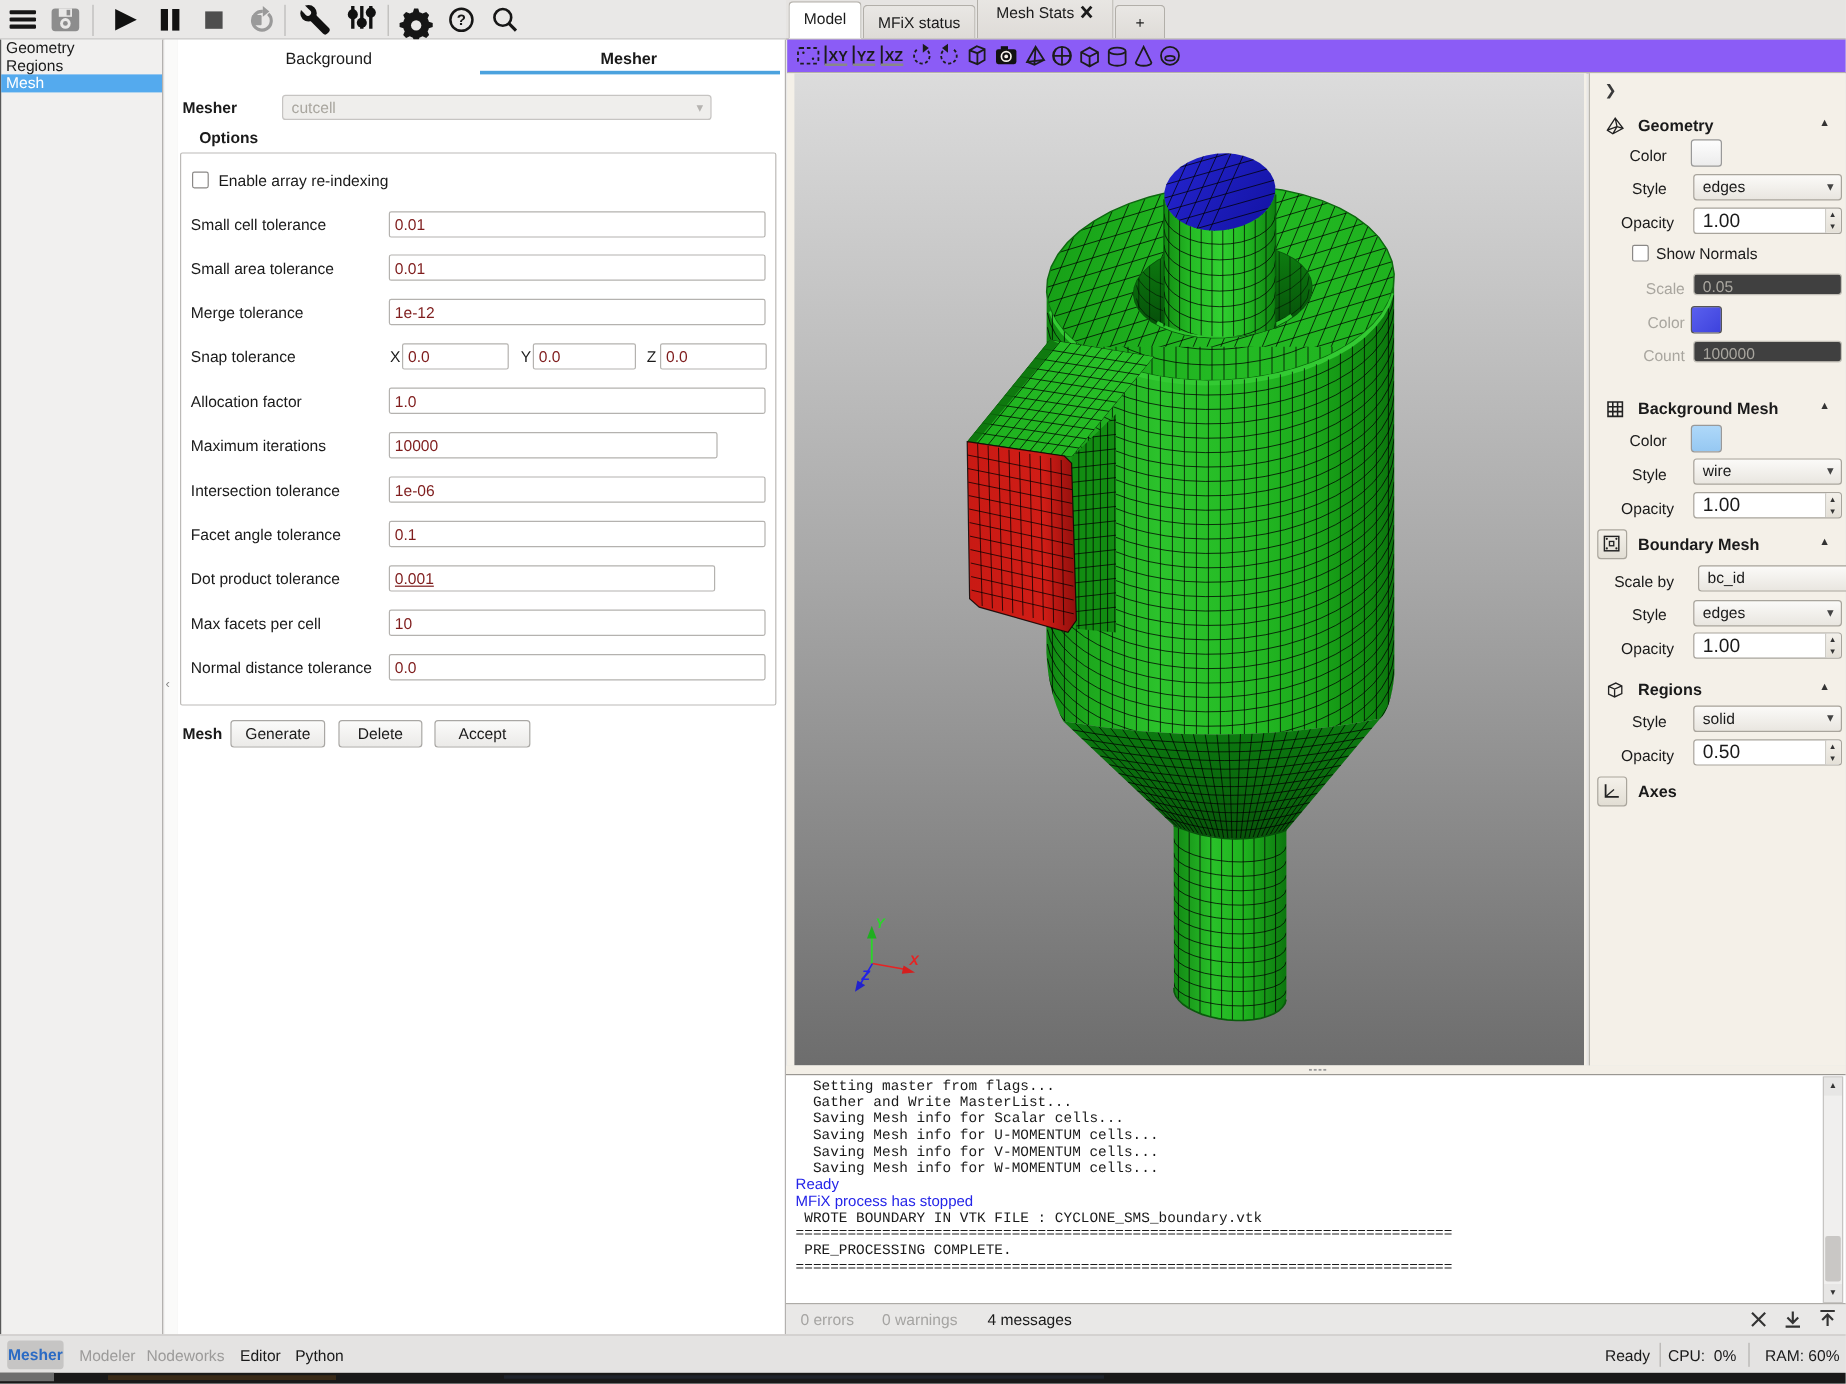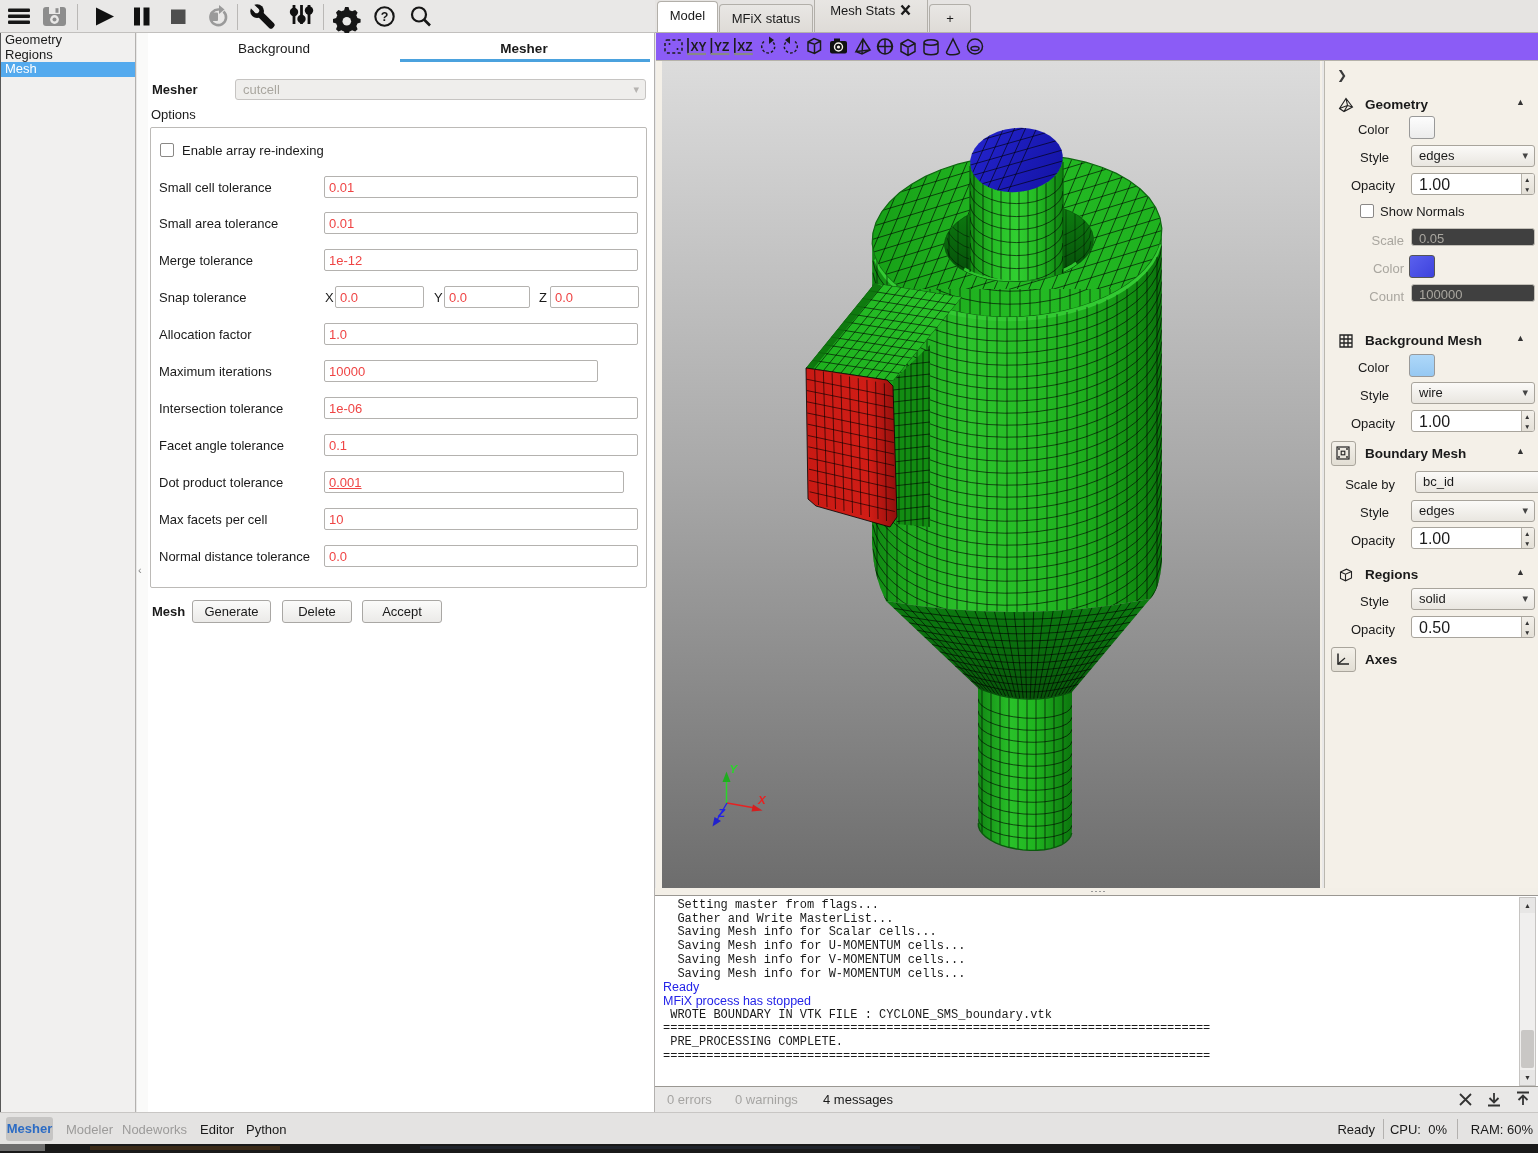--- a/index.html
+++ b/index.html
@@ -9,21 +9,21 @@
   border-radius:4px 4px 0 0; background:linear-gradient(#e9e7e4,#dedbd7); color:#1a1a1a; padding-top:6px; }
 .tab.active { background:#fff; }
 #leftnav { position:absolute; left:0; top:33px; width:136px; height:1079px; background:#f1f0ef;
   border-left:1px solid #585858; border-right:1px solid #b3b1af; }
 .nav { height:14.6px; line-height:14.6px; padding-left:4px; font-size:13px; }
 .nav.sel { background:#54aaee; color:#fff; }
 #form { position:absolute; left:148px; top:33px; width:507px; height:1079px; background:#fff; border-right:1px solid #b3b1af; }
 .tabt { position:absolute; top:8px; text-align:center; font-size:13.5px; }
 .flab { position:absolute; font-size:13px; white-space:nowrap; }
 .fin { position:absolute; height:22px; border:1px solid #b4b2af; border-radius:2px; font-family:"Liberation Sans",sans-serif;
-  font-size:13px; padding-left:4px; color:#ef4444; background:#fff; }
+  font-size:13px; padding-left:4px; color:#7f1d1d; background:#fff; }
 .btn { position:absolute; height:23px; border:1px solid #a9a7a4; border-radius:3px; font-family:"Liberation Sans",sans-serif;
   font-size:13px; background:linear-gradient(#fbfbfa,#ebeae8); color:#1a1a1a; }
 .cb { position:absolute; width:14px; height:14px; border:1px solid #8a8886; border-radius:2px; background:#fff; }
 #vtool { position:absolute; left:656px; top:33px; width:882px; height:28px; background:#8b5cf6; border-bottom:1px solid #b5b2aa; }
 #viewport { position:absolute; left:656px; top:61px; width:666px; height:827px; background:#f4f0e8; }
 #sidebar { position:absolute; left:1324px; top:61px; width:214px; height:827px; background:#f4f0e8; border-left:1px solid #bab7af; font-size:13px; }
 .shead { position:absolute; left:5px; width:204px; height:24px; }
 .shead b { position:absolute; left:35px; top:3px; font-size:13.5px; }
 .hic { position:absolute; left:8px; top:3px; }
 .hicf { position:absolute; left:1px; top:-2px; width:25px; height:25px; border:1px solid #a9a59c; border-radius:3px;
@@ -116,22 +116,22 @@
   <div class="nav">Regions</div>
   <div class="nav sel">Mesh</div>
 </div>
 <div style="position:absolute;left:137px;top:33px;width:11px;height:1079px;background:#fafaf9"></div>
 <div style="position:absolute;left:138px;top:564px;color:#888;font-size:11px">‹</div>
 <div id="form">
     <div class="tabt" style="left:0px;width:252px">Background</div>
     <div class="tabt" style="left:252px;width:248px;font-weight:bold">Mesher</div>
     <div style="position:absolute;left:252px;top:26px;width:250px;height:3px;background:#4ba2de"></div>
     <div class="flab" style="left:4px;top:49px;font-weight:bold">Mesher</div>
-    <div class="dis" style="left:87px;top:46px;width:411px;height:21px;border-radius:3px;background:#efeeec;border-color:#c6c4c2">cutcell<span class="dda" style="color:#b5b3b0">▾</span></div>
-    <div class="flab" style="left:3px;top:74px;font-weight:normal">Options</div>
+    <div class="dis" style="left:87px;top:46px;width:358px;height:21px;border-radius:3px;background:#efeeec;border-color:#c6c4c2">cutcell<span class="dda" style="color:#b5b3b0">▾</span></div>
+    <div class="flab" style="left:18px;top:74px;font-weight:bold">Options</div>
     <div style="position:absolute;left:2px;top:94px;width:497px;height:461px;border:1px solid #bcbab7;border-radius:2px"></div>
     <div class="cb" style="left:12px;top:110px"></div>
     <div class="flab" style="left:34px;top:110px">Enable array re-indexing</div>
     <div class="flab" style="left:11px;top:147px">Small cell tolerance</div>
     <input class="fin" style="left: 176px; top: 143px; width: 314px;" value="0.01">
     <div class="flab" style="left:11px;top:183px">Small area tolerance</div>
     <input class="fin" style="left: 176px; top: 179px; width: 314px;" value="0.01">
     <div class="flab" style="left:11px;top:220px">Merge tolerance</div>
     <input class="fin" style="left: 176px; top: 216px; width: 314px;" value="1e-12">
     <div class="flab" style="left:11px;top:257px">Snap tolerance</div>
@@ -143,21 +143,21 @@
     <input class="fin" style="left: 402px; top: 253px; width: 89px;" value="0.0">
     <div class="flab" style="left:11px;top:294px">Allocation factor</div>
     <input class="fin" style="left: 176px; top: 290px; width: 314px;" value="1.0">
     <div class="flab" style="left:11px;top:331px">Maximum iterations</div>
     <input class="fin" style="left: 176px; top: 327px; width: 274px;" value="10000">
     <div class="flab" style="left:11px;top:368px">Intersection tolerance</div>
     <input class="fin" style="left: 176px; top: 364px; width: 314px;" value="1e-06">
     <div class="flab" style="left:11px;top:405px">Facet angle tolerance</div>
     <input class="fin" style="left: 176px; top: 401px; width: 314px;" value="0.1">
     <div class="flab" style="left:11px;top:442px">Dot product tolerance</div>
-    <input class="fin" style="left: 176px; top: 438px; width: 300px; text-decoration: underline;" value="0.001">
+    <input class="fin" style="left: 176px; top: 438px; width: 272px; text-decoration: underline;" value="0.001">
     <div class="flab" style="left:11px;top:479px">Max facets per cell</div>
     <input class="fin" style="left: 176px; top: 475px; width: 314px;" value="10">
     <div class="flab" style="left:11px;top:516px">Normal distance tolerance</div>
     <input class="fin" style="left: 176px; top: 512px; width: 314px;" value="0.0">
     <div class="flab" style="left:4px;top:571px;font-weight:bold">Mesh</div>
     <button class="btn" style="left:44px;top:567px;width:79px">Generate</button>
     <button class="btn" style="left:134px;top:567px;width:70px">Delete</button>
     <button class="btn" style="left:214px;top:567px;width:80px">Accept</button>
   </div>
 <div id="vtool">

